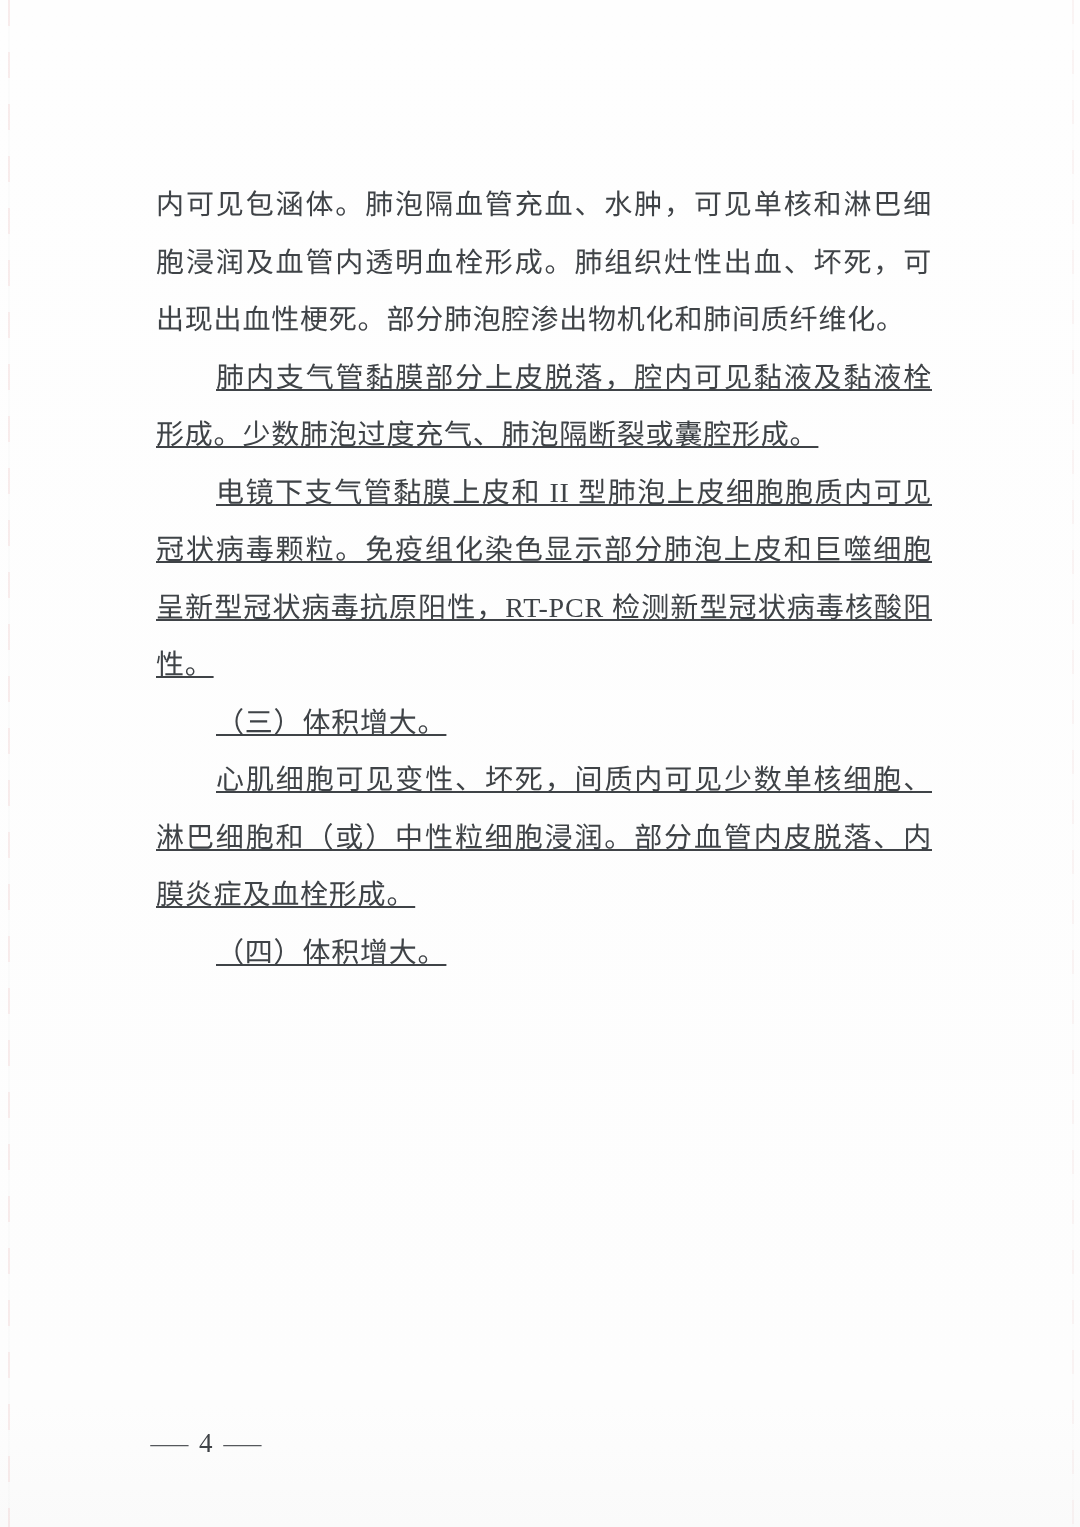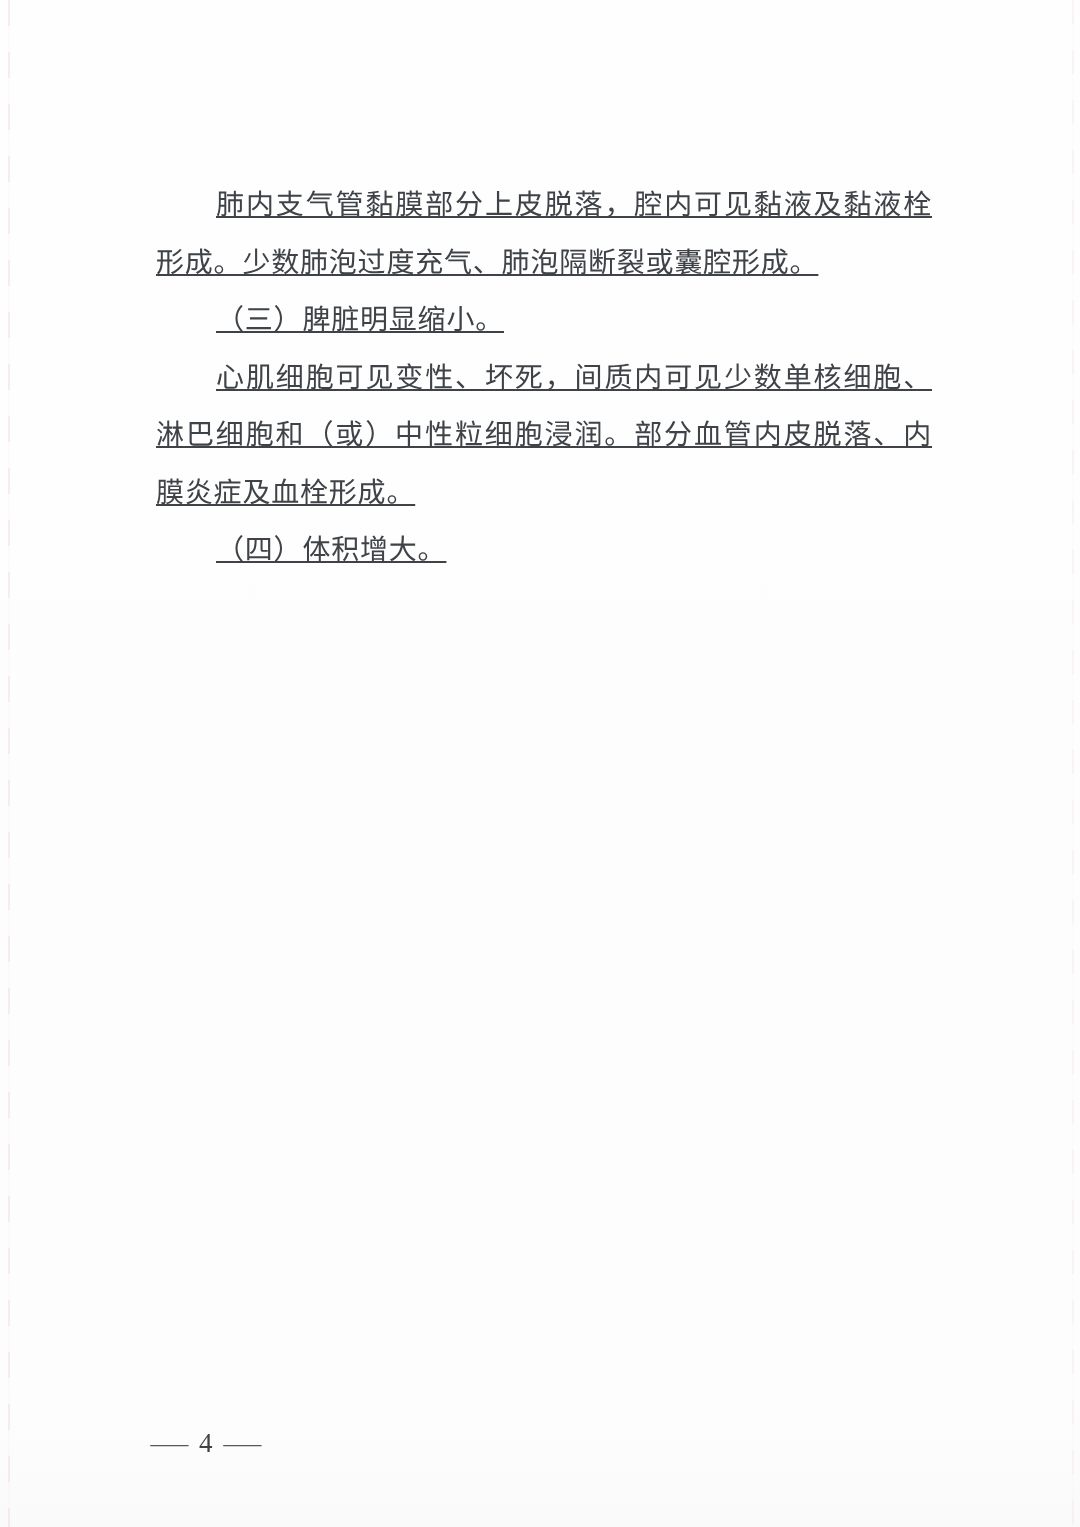--- a/index.html
+++ b/index.html
@@ -89,22 +89,24 @@
 </style>
 </head>
 <body>
 
 <div class="page">
 
   <div class="edge-artifact-left"></div>
   <div class="edge-artifact-right"></div>
 
   <div class="content">
+    <p class="para">内可见包涵体。肺泡隔血管充血、水肿，可见单核和淋巴细胞浸润及血管内透明血栓形成。肺组织灶性出血、坏死，可出现出血性梗死。部分肺泡腔渗出物机化和肺间质纤维化。</p>
     <p class="para indent">肺内支气管黏膜部分上皮脱落，腔内可见黏液及黏液栓形成。少数肺泡过度充气、肺泡隔断裂或囊腔形成。</p>
-    <p class="para indent">（三）脾脏明显缩小。</p>
+    <p class="para indent">电镜下支气管黏膜上皮和 II 型肺泡上皮细胞胞质内可见冠状病毒颗粒。免疫组化染色显示部分肺泡上皮和巨噬细胞呈新型冠状病毒抗原阳性，RT-PCR 检测新型冠状病毒核酸阳性。</p>
+    <p class="para indent">（三）体积增大。</p>
     <p class="para indent">心肌细胞可见变性、坏死，间质内可见少数单核细胞、淋巴细胞和（或）中性粒细胞浸润。部分血管内皮脱落、内膜炎症及血栓形成。</p>
     <p class="para indent">（四）体积增大。</p>
   </div>
 
   <div class="footer">
     <span class="dash">—</span>
     <span class="num">4</span>
     <span class="dash">—</span>
   </div>
 

